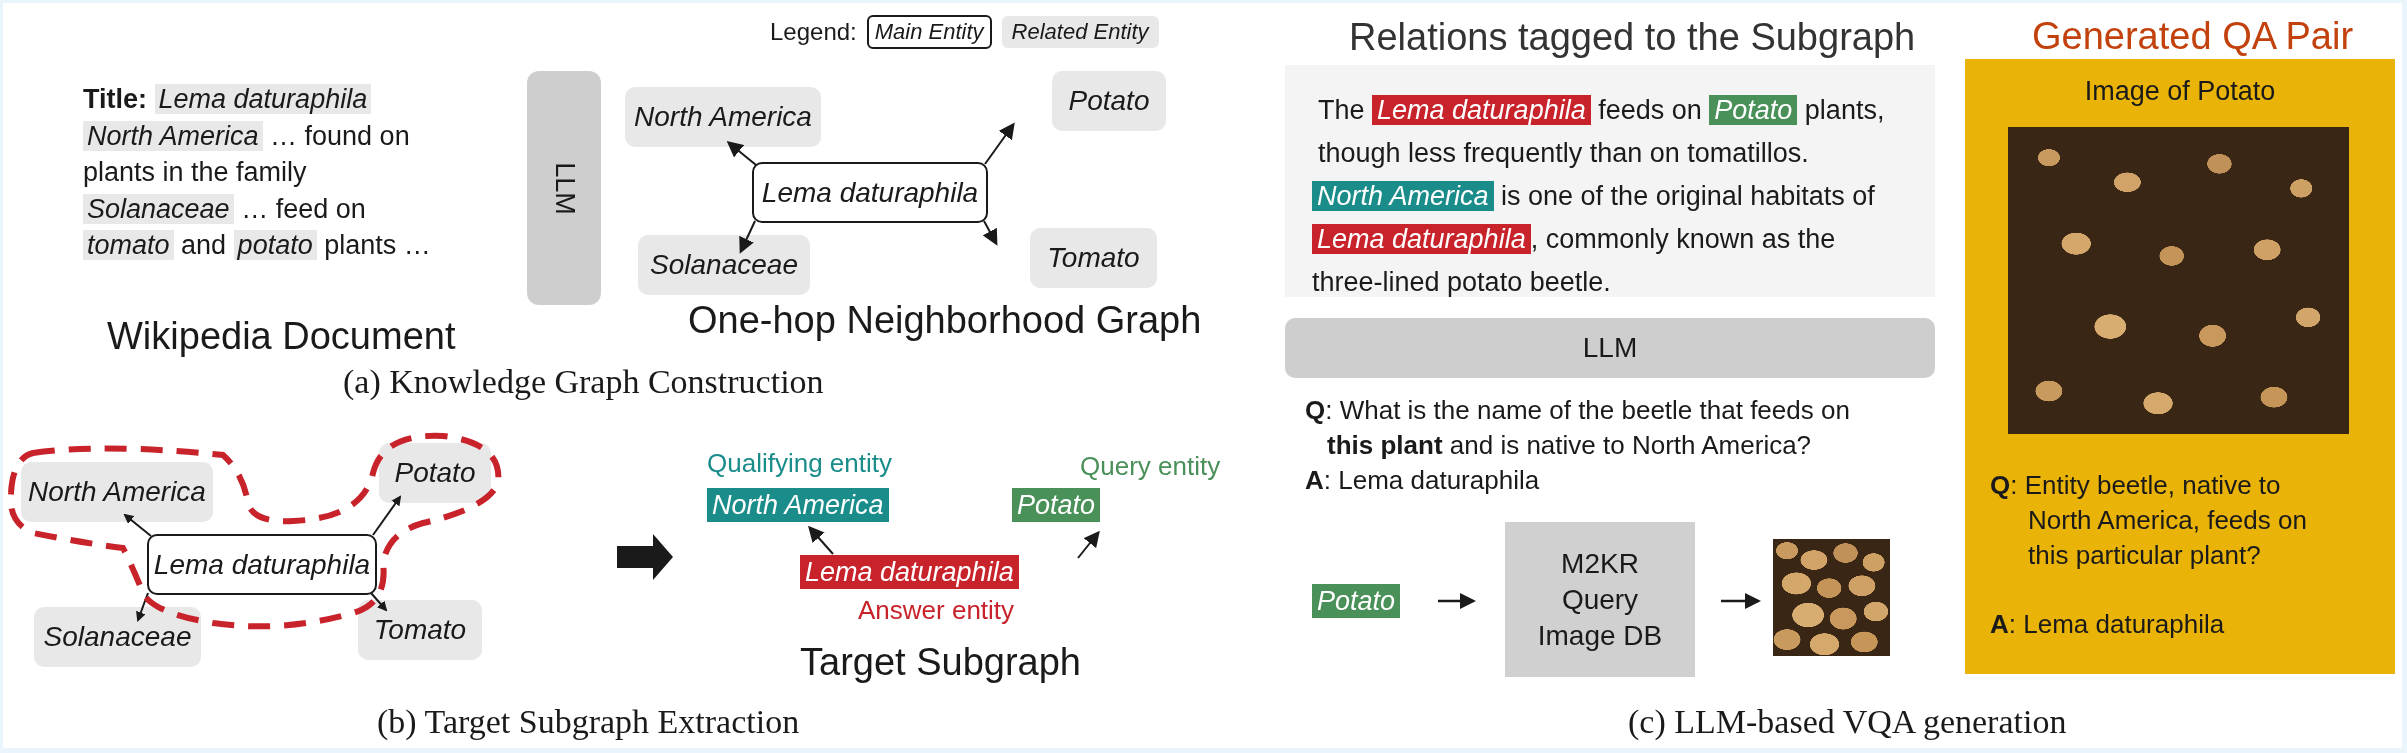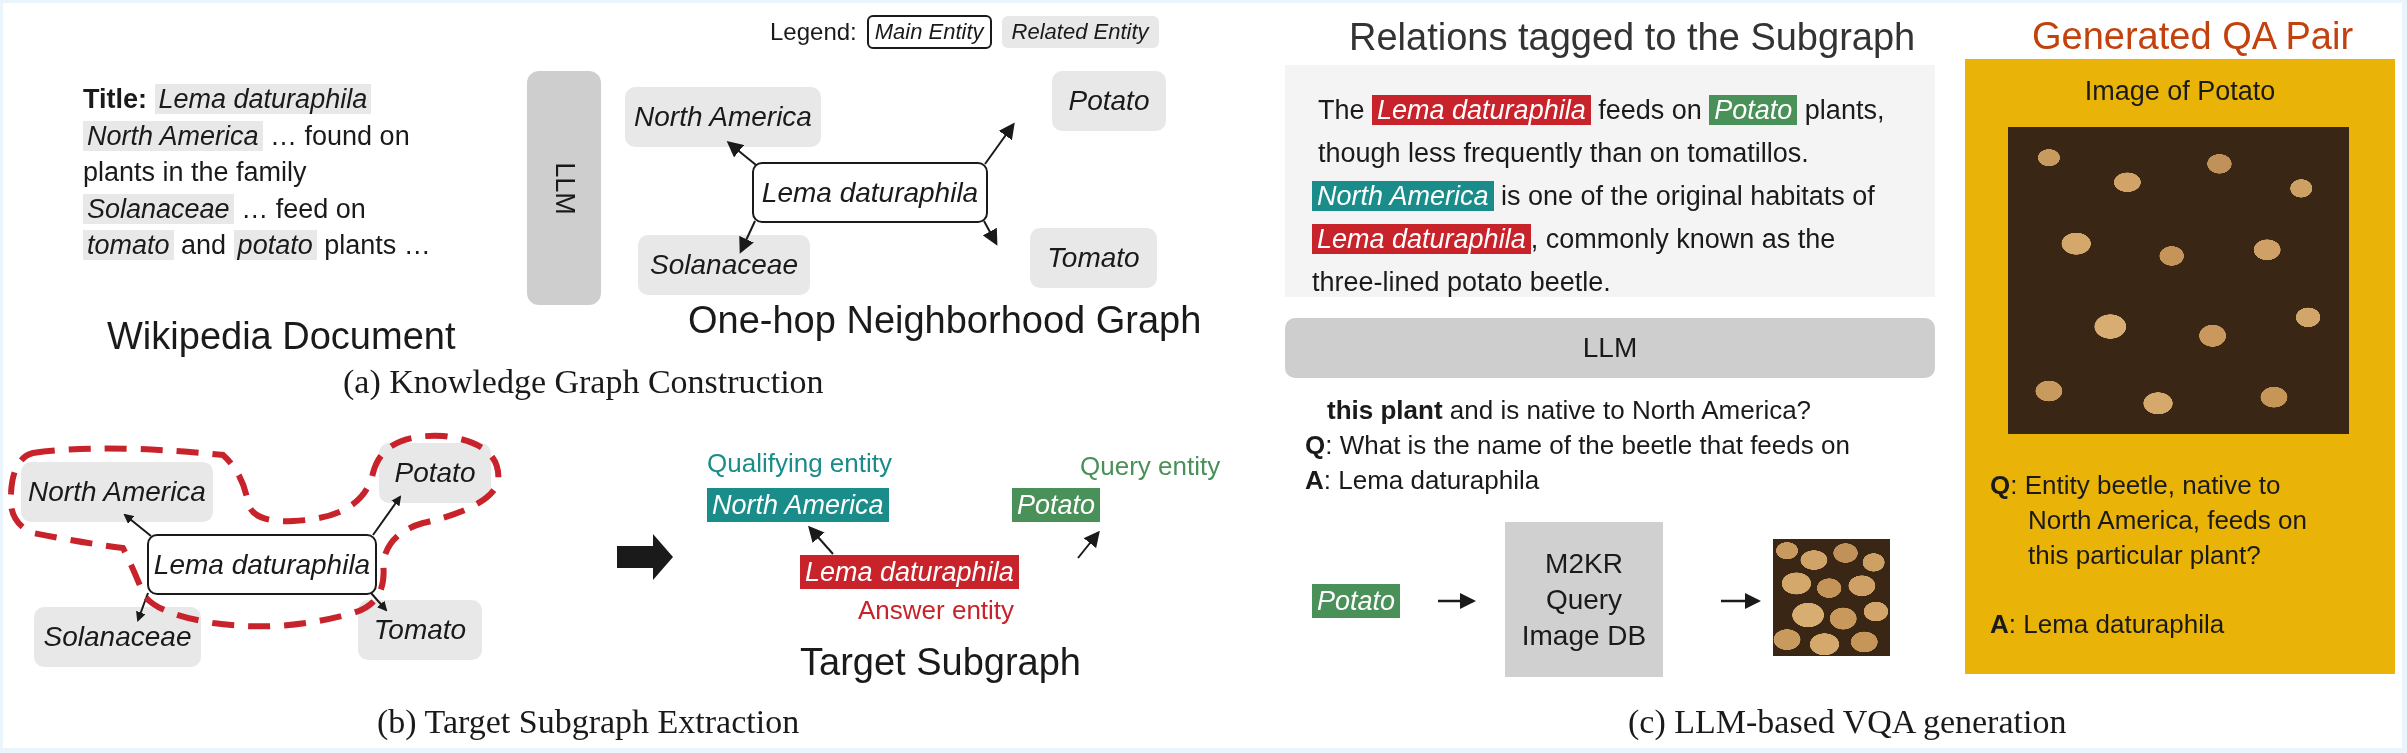--- a/index.html
+++ b/index.html
@@ -56,21 +56,21 @@
       radial-gradient(ellipse 20px 16px at 48% 42%, #c49459 60%, transparent 62%),
       radial-gradient(ellipse 22px 17px at 76% 40%, #d0a166 60%, transparent 62%),
       radial-gradient(ellipse 26px 20px at 30% 65%, #d8ad72 60%, transparent 62%),
       radial-gradient(ellipse 22px 18px at 60% 68%, #c8985c 60%, transparent 62%),
       radial-gradient(ellipse 20px 16px at 88% 62%, #d2a56a 60%, transparent 62%),
       radial-gradient(ellipse 22px 17px at 12% 86%, #c99a5e 60%, transparent 62%),
       radial-gradient(ellipse 24px 18px at 44% 90%, #d5a86c 60%, transparent 62%),
       radial-gradient(ellipse 22px 17px at 78% 88%, #c69659 60%, transparent 62%),
       #3a2614;
   }
-  .m2kr { position: absolute; left: 1502px; top: 519px; width: 158px; height: 155px; background: #d0d0d0; display: flex; align-items: center; justify-content: center; text-align: center; font-size: 28px; line-height: 36px; }
+  .m2kr { position: absolute; left: 1502px; top: 519px; width: 190px; height: 155px; background: #d0d0d0; display: flex; align-items: center; justify-content: center; text-align: center; font-size: 28px; line-height: 36px; }
 </style>
 </head>
 <body>
 
 <div class="canvas">
 
   <div class="doc">
     <div><span class="b">Title:</span> <span class="hl">Lema daturaphila</span></div>
     <div><span class="hl">North America</span><span> … found on</span></div>
     <div>plants in the family</div>
@@ -125,22 +125,22 @@
       <p><span class="tag-red">Lema daturaphila</span><span>, commonly known as the</span></p>
       <p>three-lined potato beetle.</p>
     </div>
   </div>
 
   <div class="llm-h">
       <span>LLM</span>
     </div>
 
   <div class="qa1">
+    <div><span class="b">Q</span><span>: What is the name of the beetle that feeds on</span></div>
     <div style="padding-left:22px;"><span class="b">this plant</span><span style="white-space:pre"> and is native to North America?</span></div>
-    <div><span class="b">Q</span><span>: What is the name of the beetle that feeds on</span></div>
     <div><span class="b">A</span><span>: Lema daturaphila</span></div>
   </div>
 
   <div class="abs tag-green" style="left:1309px; top:581px; font-size:27px; line-height:34px;">Potato</div>
   <div class="m2kr">
     <div>
       <div>M2KR</div>
       <div>Query</div>
       <div>Image DB</div>
     </div>

